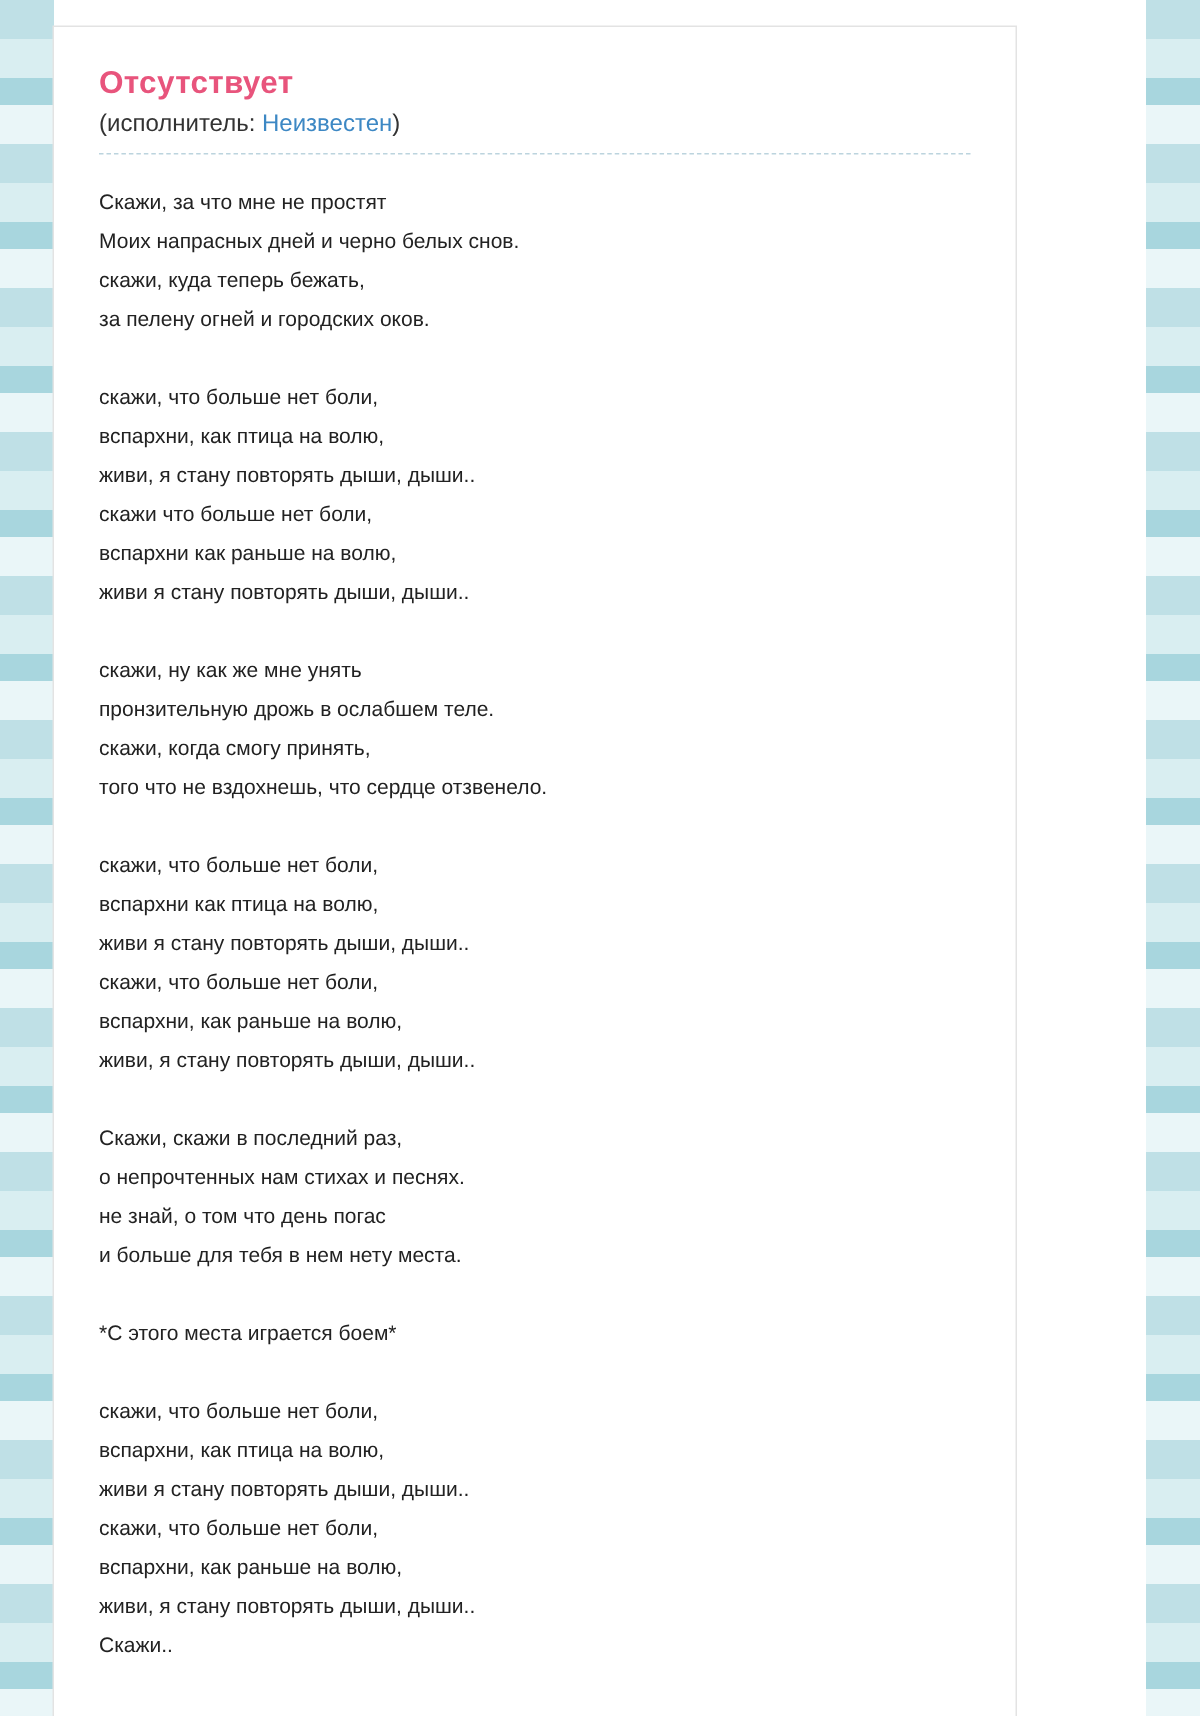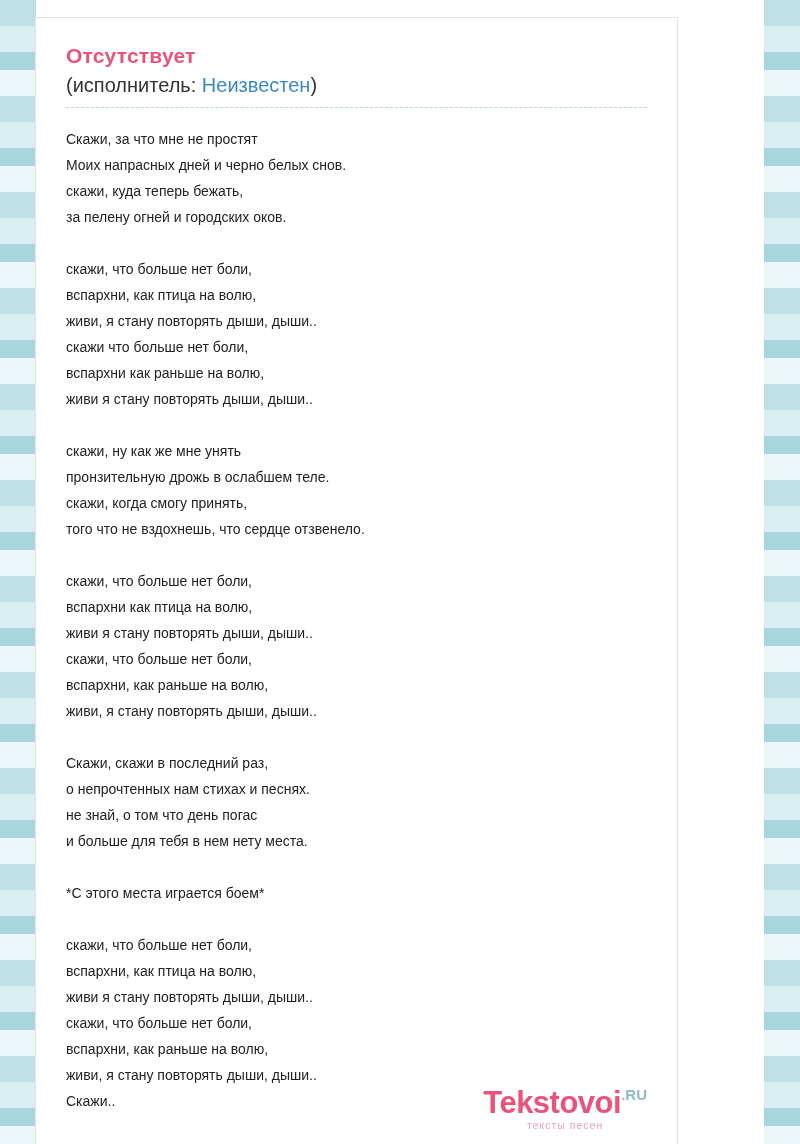--- a/index.html
+++ b/index.html
@@ -46,21 +46,21 @@
 
   .song-title {
     color: #e8547c;
     font-size: 21px;
     font-weight: bold;
     margin: 0 0 6px 0;
     letter-spacing: 0.2px;
   }
 
   .artist-line {
-    font-size: 20px;
+    font-size: 16px;
     color: #333333;
     margin: 0 0 10px 0;
   }
   .artist-link {
     color: #3d88c4;
     text-decoration: none;
   }
 
   .divider {
     border: 0;
@@ -148,18 +148,14 @@
 *С этого места играется боем*
 
 скажи, что больше нет боли,
 вспархни, как птица на волю,
 живи я стану повторять дыши, дыши..
 скажи, что больше нет боли,
 вспархни, как раньше на волю,
 живи, я стану повторять дыши, дыши..
 Скажи..</div>
 
-  <div class="footer-logo">
-    <div><span class="logo-main">Tekstovoi</span><span class="logo-ru">.RU</span></div>
-    <div class="logo-sub">тексты песен</div>
-  </div>
 
 </div>
 
 </body></html>

